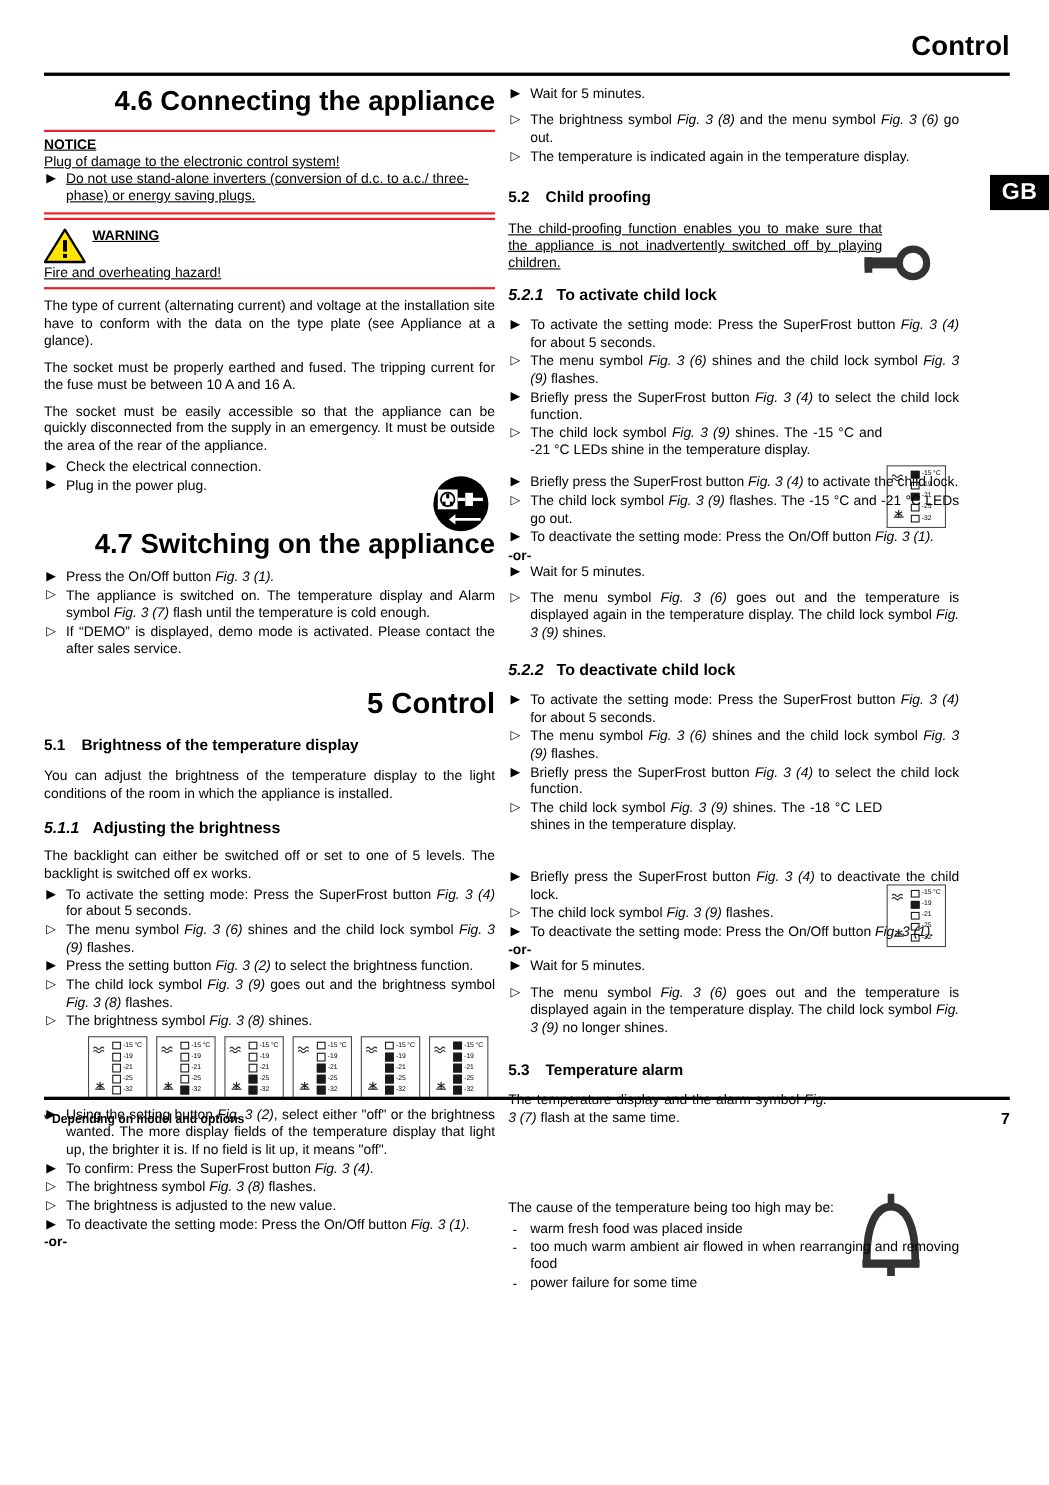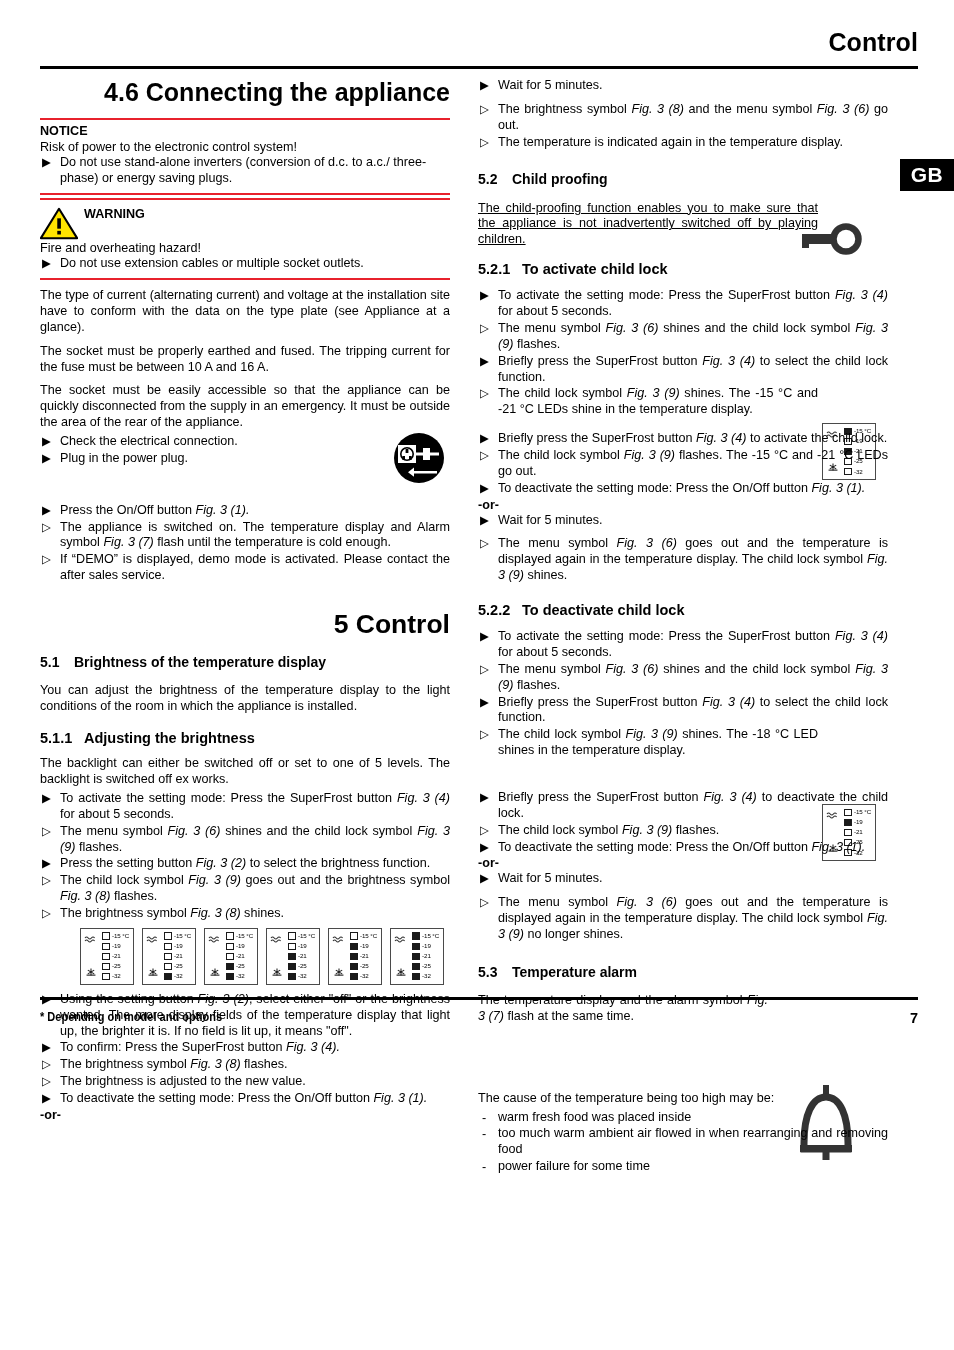--- a/index.html
+++ b/index.html
@@ -30,38 +30,38 @@
     width: 54px; height: 32px;
     background: #000; color: #fff;
     font-size: 21px; font-weight: bold;
     display: flex; align-items: center; justify-content: center;
     letter-spacing: .5px;
   }
 
   
   .col { position: absolute; top: 78px; width: 410px; }
   .col-left  { left: 40px; }
-  .col-right { left: 478px; }
+  .col-right { left: 462px; }
 
   
   h2.h-main {
     font-size: 25px; font-weight: bold; margin: 0 0 2px 0;
     line-height: 1.18;
     text-align: right;
   }
   h3.h-sec {
     font-size: 14px; font-weight: bold; margin: 0 0 6px 0;
     line-height: 1.22;
   }
   h4.h-sub {
     font-size: 14.5px; font-weight: bold; margin: 0 0 5px 0;
     line-height: 1.25;
   }
   .h-sec-num { display: inline-block; min-width: 34px; }
-  .h-sub-num { display: inline-block; min-width: 44px; }
+  .h-sub-num { display: inline-block; min-width: 44px; font-style: italic; }
 
   
   p.body {
     font-size: 12.6px; line-height: 1.26; margin: 0 0 8px 0;
     text-align: justify; hyphens: none;
   }
   p.body.tight { margin-bottom: 3px; }
 
   
   ul.steps { list-style: none; margin: 0; padding: 0; }
@@ -78,21 +78,21 @@
   ul.steps li.act::before  { content: "\25B6"; }   
   ul.steps li.res::before  { content: "\25B7"; }   
   ul.steps li.dash { padding-left: 20px; }
   ul.steps li.dash::before { content: "-"; left: 4px; font-size: 12.6px; }
 
   i.fig { font-style: italic; }
   .orlab { font-size: 12.6px; font-weight: bold; margin: 1px 0 1px 0; }
 
   
   .rule-red { height: 2px; background: #e8212c; margin: 0; }
-  .notice-box { margin: 10px 0 0 0; }
+  .notice-box { margin: 10px 0 0 0; text-decoration: underline; }
   .notice-box .inner { padding: 3px 0 5px 0; }
   .notice-title { font-size: 12.6px; font-weight: bold; line-height: 1.3; }
   .notice-line { font-size: 12.6px; line-height: 1.3; }
 
   .warn-head { display: flex; align-items: flex-start; gap: 6px; padding-top: 4px; }
   .warn-head .wtxt { font-size: 12.6px; font-weight: bold; padding-bottom: 2px; }
 
   
   .tri { width: 38px; height: 33px; display: block; }
 
@@ -158,43 +158,40 @@
   <div class="gb-tab">GB</div>
 
   <div class="col col-left">
 
     <h2 class="h-main">4.6 Connecting the appliance</h2>
 
     <div class="notice-box">
       <div class="rule-red"></div>
       <div class="inner">
         <div class="notice-title">NOTICE</div>
-        <div class="notice-line">Risk of power to the electronic control system!</div>
+        <div class="notice-line">Plug of damage to the electronic control system!</div>
         <ul class="steps">
           <li class="act noj">Do not use stand-alone inverters (conversion of d.c. to a.c./ three-phase) or energy saving plugs.</li>
         </ul>
       </div>
       <div class="rule-red"></div>
     </div>
 
     <div class="notice-box" style="margin-top:3px;">
       <div class="rule-red"></div>
       <div class="inner">
         <div class="warn-head">
           <svg class="tri" viewBox="0 0 44 38">
             <polygon points="22,2 43,36 1,36" fill="#ffe400" stroke="#000" stroke-width="2.4" stroke-linejoin="round"></polygon>
             <rect x="20" y="13" width="4.2" height="12" fill="#000"></rect>
             <rect x="20" y="27.5" width="4.2" height="4.2" fill="#000"></rect>
           </svg>
           <div class="wtxt">WARNING</div>
         </div>
         <div class="notice-line">Fire and overheating hazard!</div>
-        <ul class="steps">
-          <li class="act noj">Do not use extension cables or multiple socket outlets.</li>
-        </ul>
       </div>
       <div class="rule-red"></div>
     </div>
 
     <div style="height:8px"></div>
 
     <p class="body">The type of current (alternating current) and voltage at the installation site have to conform with the data on the type plate (see Appliance at a glance).</p>
     <p class="body">The socket must be properly earthed and fused. The tripping current for the fuse must be between 10 A and 16 A.</p>
     <p class="body tight">The socket must be easily accessible so that the appliance can be quickly disconnected from the supply in an emergency. It must be outside the area of the rear of the appliance.</p>
 
@@ -211,20 +208,21 @@
       <rect x="14.4" y="24" width="2.6" height="4" fill="#000"></rect>
       <rect x="21" y="24" width="2.6" height="4" fill="#000"></rect>
       <rect x="28" y="20.5" width="7" height="3" fill="#fff"></rect>
       <rect x="35" y="16" width="7" height="12" fill="#fff"></rect>
       <rect x="42" y="20.5" width="9" height="3" fill="#fff"></rect>
       <path d="M49 39 L26 39 L26 35.5 L20 40.2 L26 44.8 L26 41.4 L49 41.4 Z" fill="#fff"></path>
     </svg>
 
     <div style="height:30px"></div>
 
+    <h2 class="h-main">4.7 Switching on the appliance</h2>
     <div style="height:5px"></div>
 
     <ul class="steps">
       <li class="act noj"><span>Press the On/Off button </span><i class="fig">Fig. 3 (1).</i></li>
       <li class="res"><span>The appliance is switched on. The temperature display and Alarm symbol </span><i class="fig">Fig. 3 (7)</i><span> flash until the temperature is cold enough.</span></li>
       <li class="res"><span>If “DEMO” is displayed, demo mode is activated. Please contact the after sales service.</span></li>
     </ul>
 
     <div style="height:24px"></div>
     <h2 class="h-main" style="font-size:26.5px;">5 Control</h2>

